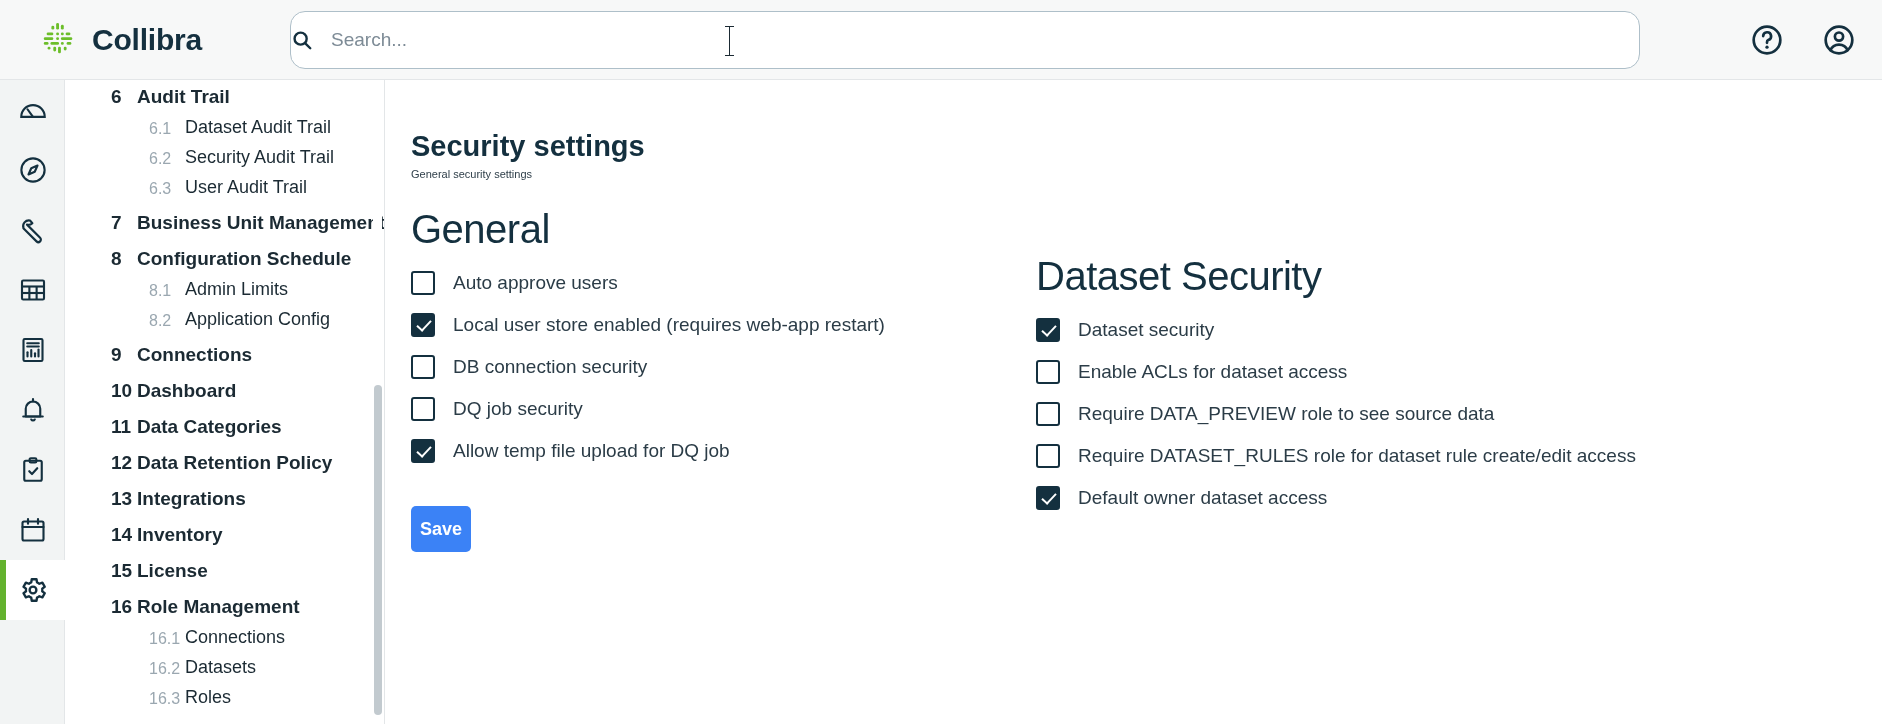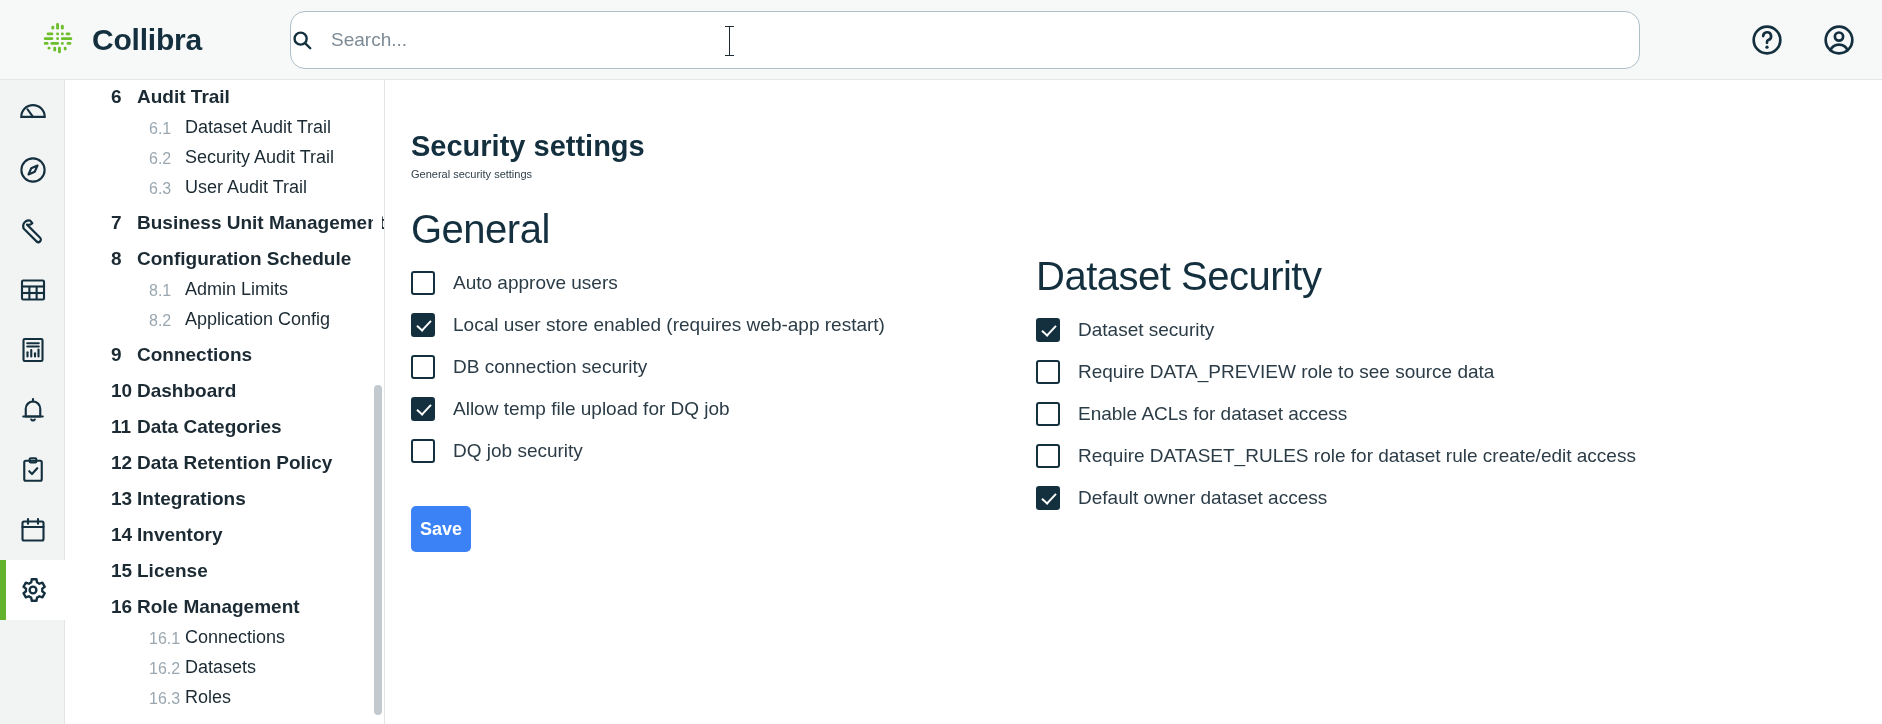--- a/index.html
+++ b/index.html
@@ -451,43 +451,43 @@
           </div>
           <div class="check-row">
             <span class="cbox checked"></span>
             <span class="check-label">Local user store enabled (requires web-app restart)</span>
           </div>
           <div class="check-row">
             <span class="cbox"></span>
             <span class="check-label">DB connection security</span>
           </div>
           <div class="check-row">
+            <span class="cbox"></span>
+            <span class="check-label">DQ job security</span>
+          </div>
+          <div class="check-row">
             <span class="cbox checked"></span>
             <span class="check-label">Allow temp file upload for DQ job</span>
-          </div>
-          <div class="check-row">
-            <span class="cbox"></span>
-            <span class="check-label">DQ job security</span>
           </div>
         </div>
     </div>
     <div class="col col-dataset">
       <div class="col-heading">Dataset Security</div>
       <div class="opts">
           <div class="check-row">
             <span class="cbox checked"></span>
             <span class="check-label">Dataset security</span>
           </div>
           <div class="check-row">
             <span class="cbox"></span>
+            <span class="check-label">Enable ACLs for dataset access</span>
+          </div>
+          <div class="check-row">
+            <span class="cbox"></span>
             <span class="check-label">Require DATA_PREVIEW role to see source data</span>
-          </div>
-          <div class="check-row">
-            <span class="cbox"></span>
-            <span class="check-label">Enable ACLs for dataset access</span>
           </div>
           <div class="check-row">
             <span class="cbox"></span>
             <span class="check-label">Require DATASET_RULES role for dataset rule create/edit access</span>
           </div>
           <div class="check-row">
             <span class="cbox checked"></span>
             <span class="check-label">Default owner dataset access</span>
           </div>
         </div>

